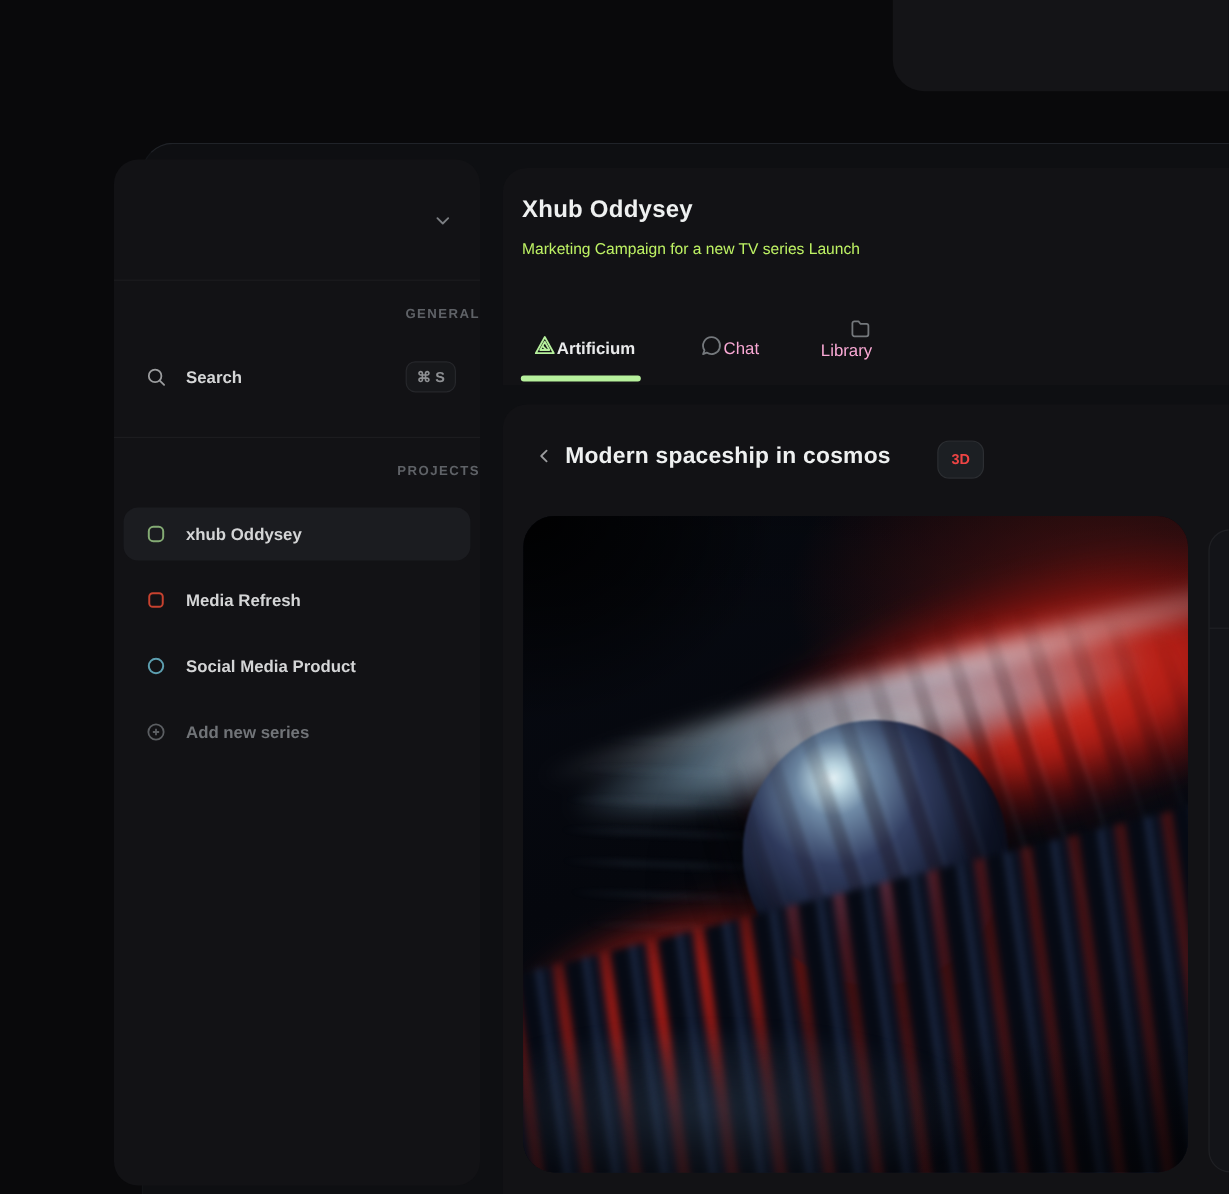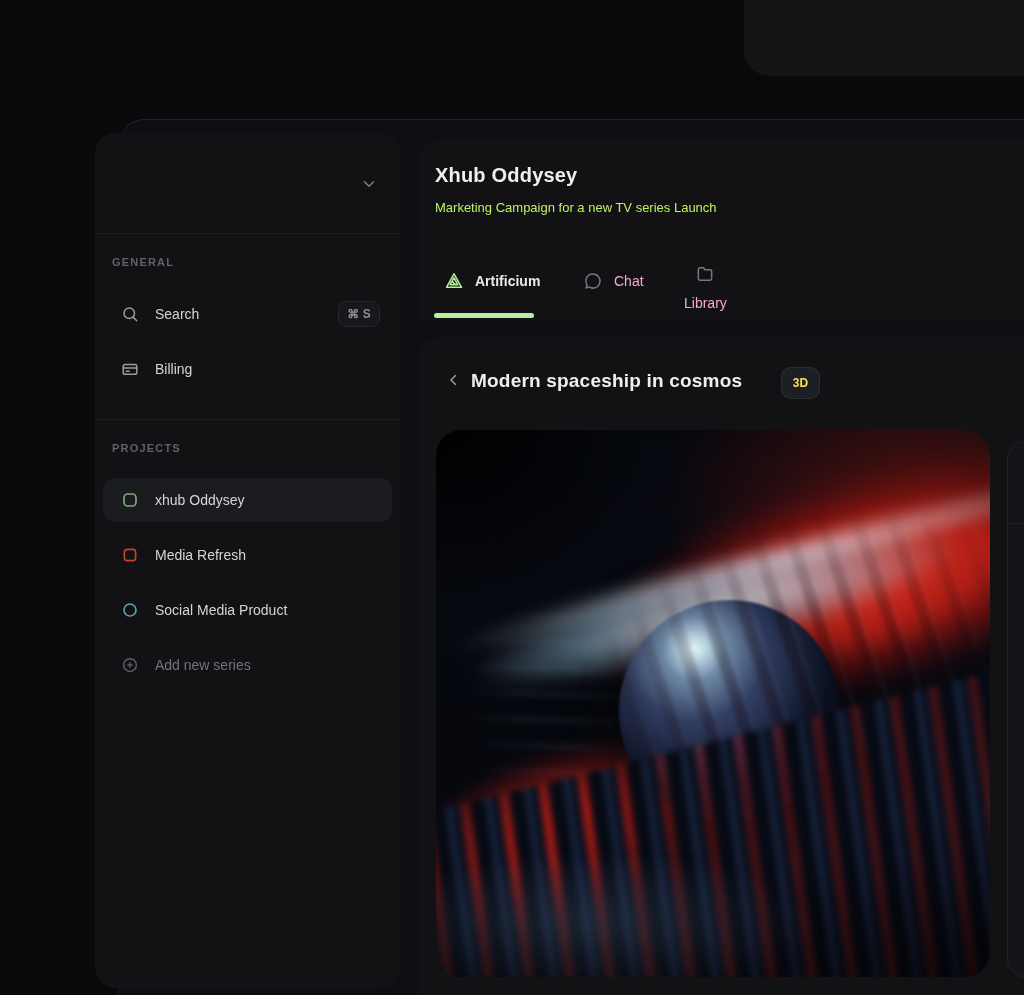--- a/index.html
+++ b/index.html
@@ -26,66 +26,66 @@
     background:#121215;border-radius:20px;
     display:flex;flex-direction:column;box-sizing:border-box;
   }
   .sb-header{position:relative;height:100px;flex:none;}
   .sb-collapse{
     position:absolute;right:22px;top:42px;width:18px;height:18px;color:#7c7f83;cursor:pointer;
   }
   .sb-divider{height:1px;background:rgba(255,255,255,0.045);margin:0 0;flex:none;}
   .sb-section-label{
     margin:22px 0 10px 17px;font-size:11px;font-weight:bold;letter-spacing:1.2px;
-    color:#5f6periodic267;color:#5f6267;text-transform:uppercase;flex:none;
+    color:#5f6periodic267;color:#5f6267;text-transform:uppercase;flex:none;text-align:right;
   }
   .sb-rows{padding:0 8px;flex:none;}
   .sb-row{
     height:44px;margin-bottom:11px;border-radius:12px;
     display:flex;align-items:center;padding:0 12px 0 18px;box-sizing:border-box;cursor:pointer;
   }
   .sb-row.first-gap{margin-top:14px;}
   .sb-row.active{background:#1b1c20;}
   .sb-row .ic{width:18px;height:18px;flex:none;color:#9b9c9e;}
-  .sb-row .lbl{margin-left:16px;font-size:14px;font-weight:400;color:#d4d5d6;flex:1;}
+  .sb-row .lbl{margin-left:16px;font-size:14px;font-weight:700;color:#d4d5d6;flex:1;}
   .sb-row.dim .lbl{color:#717478;}
   .sb-row.dim .ic{color:#5b5e62;}
   .kbd{
     flex:none;min-width:26px;padding:5px 7px;border-radius:8px;border:1px solid #26272b;
     background:#17181b;color:#8e9093;font-size:12px;font-weight:600;text-align:center;
   }
   
   .panel-header{
     position:absolute;left:419px;top:140px;width:615px;height:181px;
     background:#121215;border-top-left-radius:20px;box-sizing:border-box;
   }
   .ph-title{position:absolute;left:16px;top:24px;font-size:20px;font-weight:bold;color:#eef0f0;letter-spacing:.2px;}
   .ph-sub{position:absolute;left:16px;top:60px;font-size:13px;color:#bef264;}
   .tab{
-    position:absolute;top:124px;height:34px;display:flex;align-items:center;gap:11px;cursor:pointer;
+    position:absolute;top:124px;height:34px;display:flex;align-items:flex-end;cursor:pointer;
   }
   .tab .tic{width:20px;height:20px;color:#74787c;}
   .tab .tlbl{font-size:14px;font-weight:400;color:#f9a8d4;}
   .tab.active .tlbl{color:#e9eaeb;font-weight:bold;}
   .tab.active .tic{color:#b6f09c;}
   .tab-underline{
     position:absolute;left:15px;top:173px;width:100px;height:5px;border-radius:3px;background:#b6f09c;
   }
   
   .panel-main{
     position:absolute;left:419px;top:337px;width:615px;height:668px;
     background:#121215;border-top-left-radius:20px;box-sizing:border-box;
   }
   .back-btn{position:absolute;left:26px;top:34px;width:18px;height:18px;color:#9b9c9e;cursor:pointer;}
   .pm-title{position:absolute;left:52px;top:33px;font-size:19px;font-weight:bold;color:#eef0f0;letter-spacing:.2px;}
   .badge-3d{
     position:absolute;left:362px;top:30px;width:37px;height:30px;border-radius:10px;
     background:#1c1f23;border:1px solid rgba(255,255,255,0.07);
     display:flex;align-items:center;justify-content:center;
-    font-size:12px;font-weight:600;color:#fde047;
+    font-size:12px;font-weight:600;color:#ef4444;
   }
   .side-card{
     position:absolute;left:588px;top:104px;width:70px;height:536px;border-radius:18px;
     background:#131418;border:1px solid rgba(255,255,255,0.055);box-sizing:border-box;cursor:pointer;
   }
   .side-card .sc-divider{position:absolute;left:0;right:0;top:81px;height:1px;background:rgba(255,255,255,0.05);}
   
   .art{
     position:absolute;left:17px;top:93px;width:554px;height:547px;border-radius:26px;
     overflow:hidden;background:#04060c;cursor:pointer;
@@ -146,30 +146,20 @@
     <div class="sb-row first-gap">
       <span class="ic">
         <svg viewBox="0 0 24 24" width="18" height="18" fill="none" stroke="currentColor" stroke-width="2" stroke-linecap="round">
             <circle cx="11" cy="11" r="7"></circle>
             <line x1="16.5" y1="16.5" x2="21" y2="21"></line>
           </svg>
       </span>
       <span class="lbl">Search</span>
       <span class="kbd">⌘ S</span>
     </div>
-    <div class="sb-row">
-      <span class="ic">
-        <svg viewBox="0 0 24 24" width="18" height="18" fill="none" stroke="currentColor" stroke-width="2" stroke-linecap="round">
-            <rect x="3" y="6" width="18" height="13" rx="2.5"></rect>
-            <line x1="3" y1="10.5" x2="21" y2="10.5"></line>
-            <line x1="7" y1="15" x2="11" y2="15"></line>
-          </svg>
-      </span>
-      <span class="lbl">Billing</span>
-    </div>
   </div>
 
   <div class="sb-divider" style="margin-top:17px;"></div>
   <div class="sb-section-label">PROJECTS</div>
 
   <div class="sb-rows">
     <div class="sb-row first-gap active">
       <span class="ic" style="color:#84ab74">
         <svg viewBox="0 0 24 24" width="18" height="18" fill="none" stroke="currentColor" stroke-width="2.2">
             <rect x="4" y="4" width="16" height="16" rx="5"></rect>

